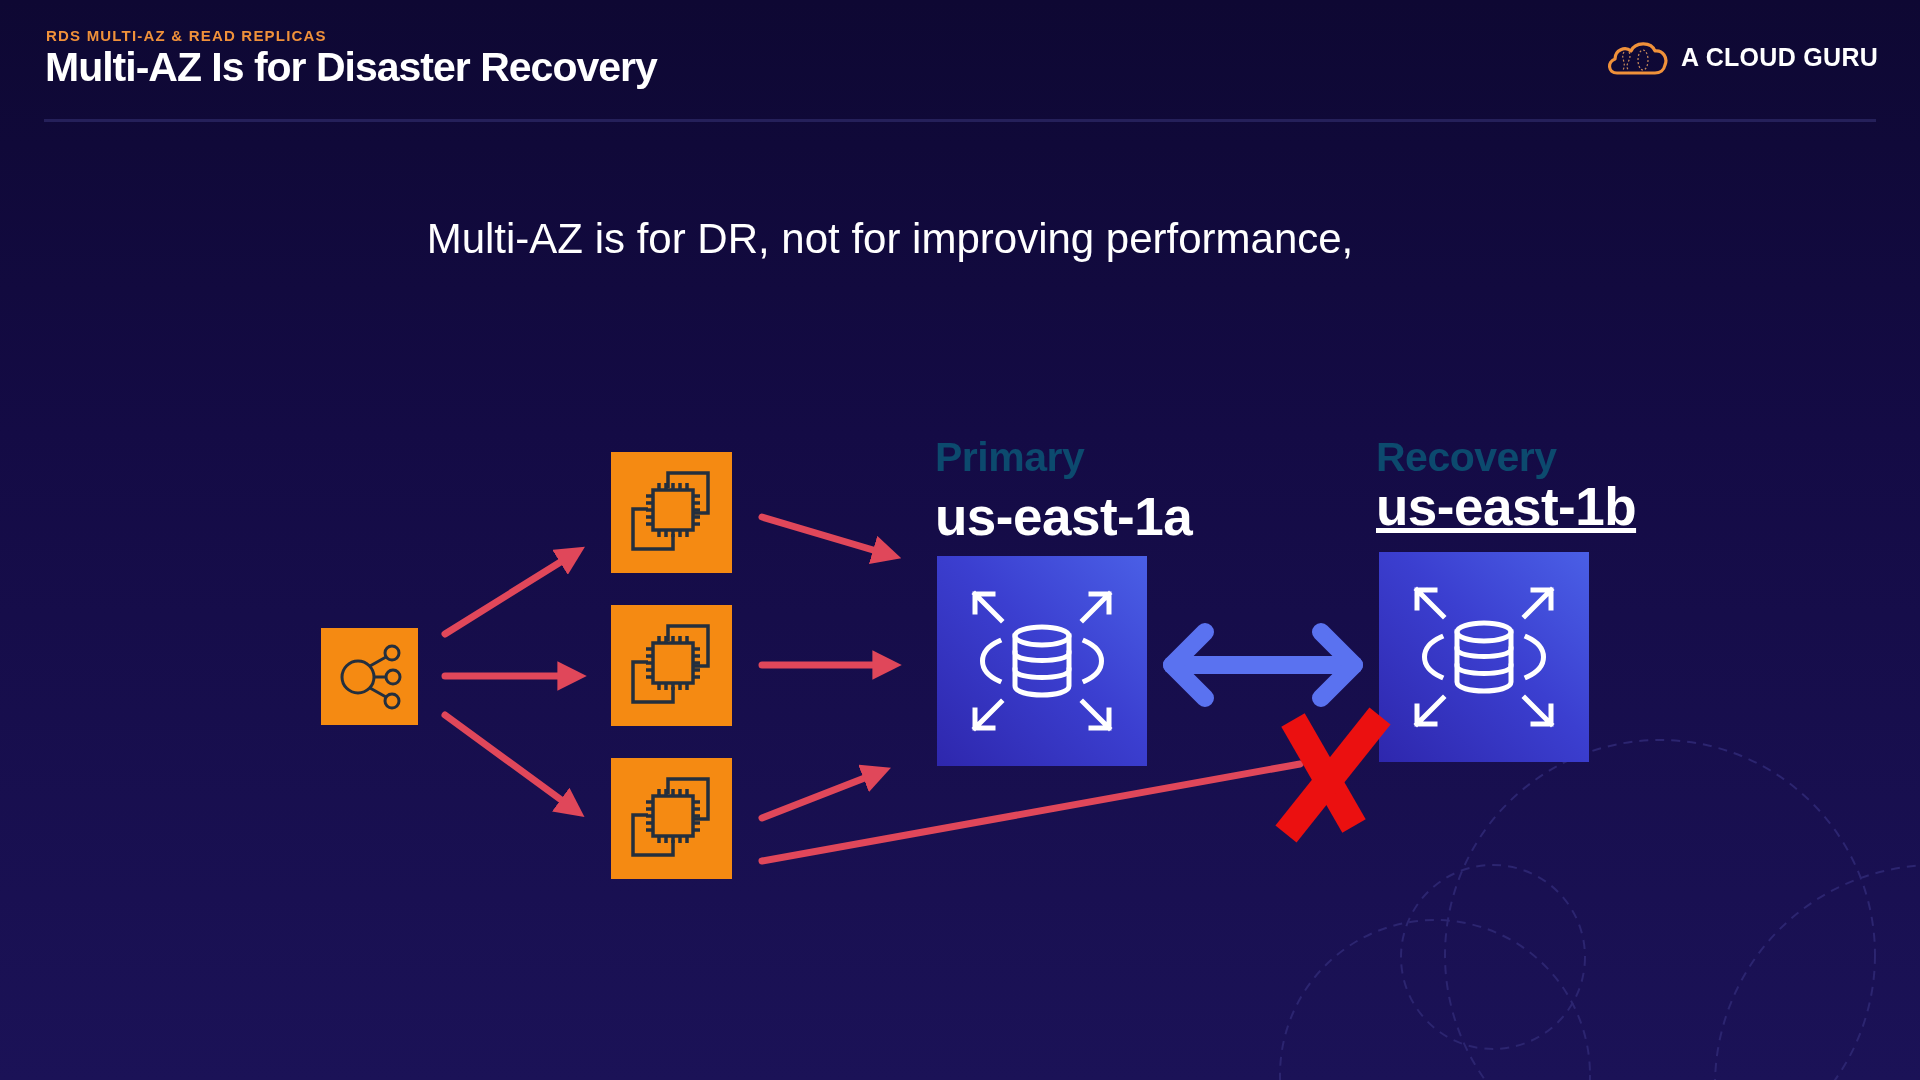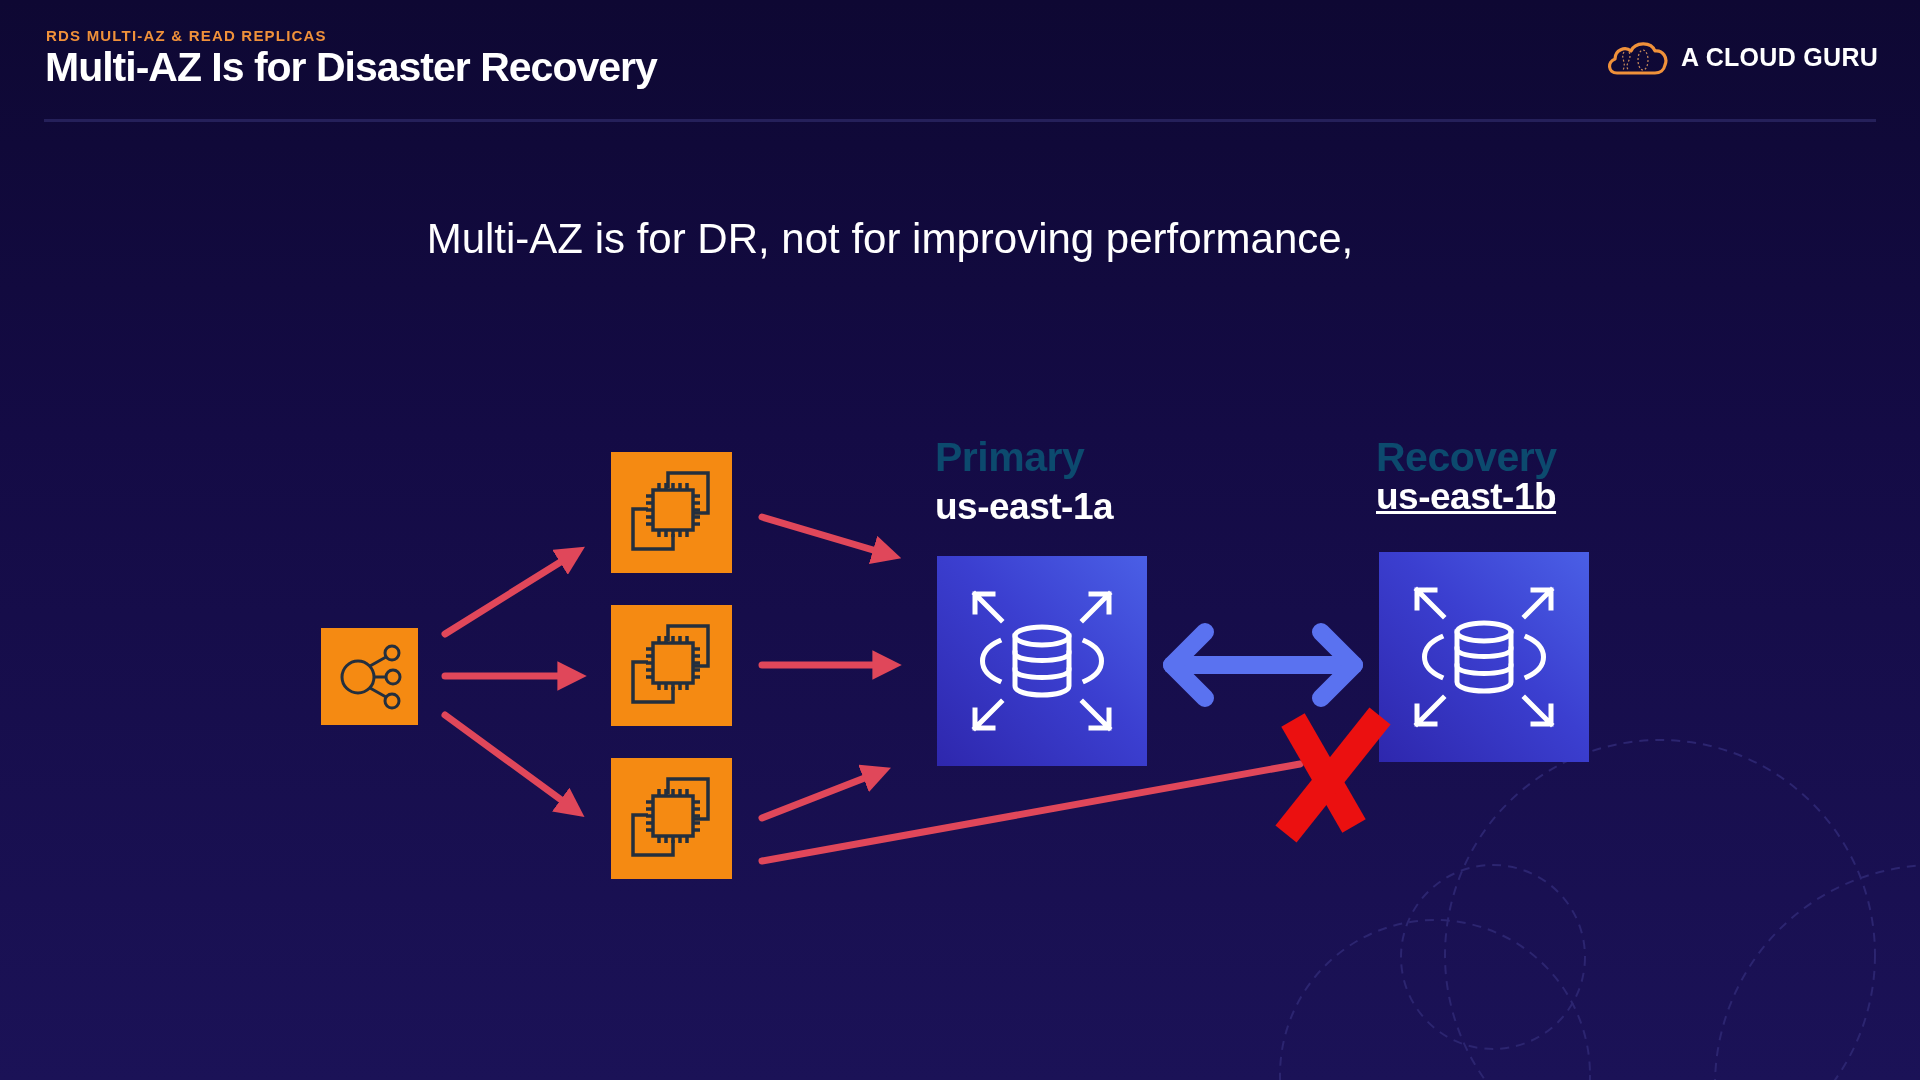--- a/index.html
+++ b/index.html
@@ -8,21 +8,21 @@
     font-family:"Liberation Sans",sans-serif;color:#fff;}
   .abs{position:absolute;}
   #kicker{left:46px;top:27px;font-size:15px;font-weight:bold;letter-spacing:1.2px;color:#f0913a;}
   #title{left:45px;top:44px;font-size:41px;font-weight:bold;letter-spacing:-1px;color:#fff;}
   #logo{left:1605px;top:38px;display:flex;align-items:center;}
   #logo-text{margin-left:12px;font-size:25px;font-weight:bold;letter-spacing:0.3px;color:#fff;}
   #divider{left:44px;top:119px;width:1832px;height:3px;background:#25205a;}
   #body-text{left:0;top:218px;width:1780px;text-align:center;font-size:42px;line-height:41px;color:#fff;}
   .box-orange{background:#f58a12;}
   .lbl-orange{color:#0c4a6e;font-weight:bold;font-size:41px;letter-spacing:-0.5px;}
-  .lbl-white{color:#fff;font-weight:bold;font-size:37px;letter-spacing:-0.5px;}
+  .lbl-white{color:#fff;font-weight:bold;font-size:53px;letter-spacing:-0.5px;}
   .rds{background:linear-gradient(45deg,#2e27ad 0%,#3b3fd0 55%,#4a5fe6 100%);}
   svg.full{position:absolute;left:0;top:0;}
 </style>
 </head>
 <body>
 
 <svg class="full" width="1920" height="1080">
   <g fill="none" stroke="#2c2570" stroke-width="2" stroke-dasharray="9 7">
     <circle cx="1493" cy="957" r="92"></circle>
     <circle cx="1660" cy="955" r="215"></circle>

